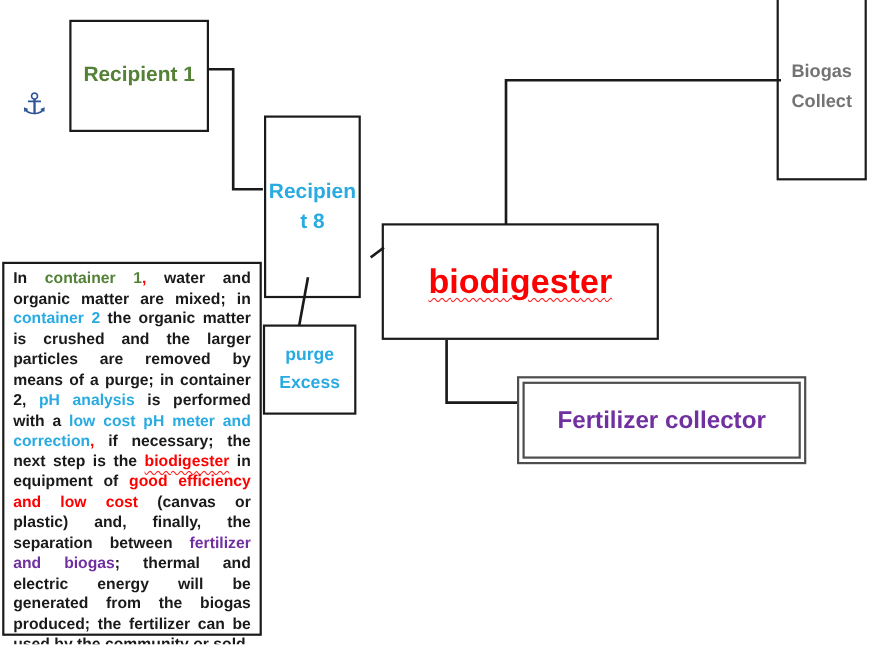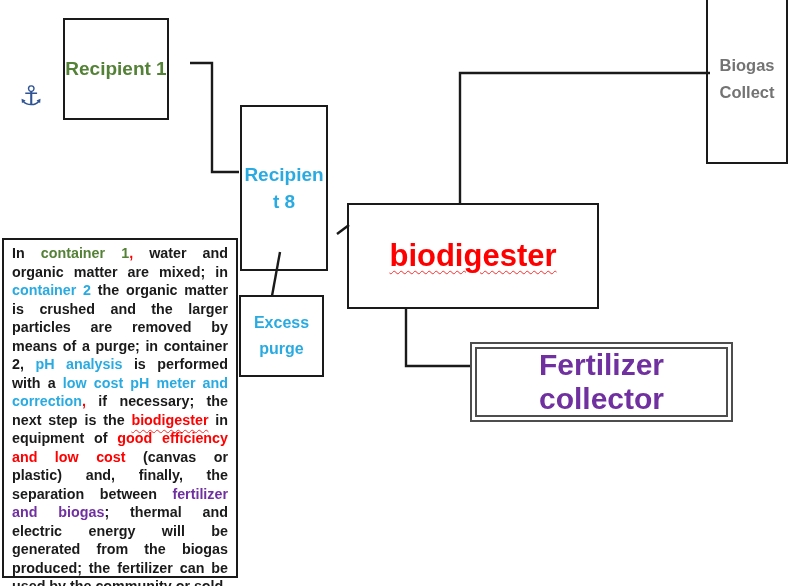--- a/index.html
+++ b/index.html
@@ -23,38 +23,38 @@
     align-items: center;
     justify-content: center;
     text-align: center;
     z-index: 2;
   }
   .box .label {
     font-weight: bold;
     width: 100%;
   }
 
-  #box-r1      { left: 63px;  top: 18px;  width: 106px; height: 102px; align-items: center; }
+  #box-r1      { left: 63px;  top: 18px;  width: 127px; height: 102px; align-items: center; }
   #box-r1 .label { font-size: 19px; }
 
   #box-r2      { left: 240px; top: 105px; width: 88px;  height: 166px; align-items: center; }
   #box-r2 .label { font-size: 19px; line-height: 27px; }
 
   #box-excess  { left: 239px; top: 295px; width: 85px;  height: 82px; }
   #box-excess .label { font-size: 16px; line-height: 26px; }
 
   #box-bio     { left: 347px; top: 203px; width: 252px; height: 106px; }
   #box-bio .label { font-size: 31px; }
 
   #box-biogas  { left: 706px; top: -6px;  width: 82px;  height: 170px; }
   #box-biogas .label { font-size: 16.5px; line-height: 27px; }
 
   #box-fert    { left: 470px; top: 342px; width: 263px; height: 80px;
                  border: 7px double #4d4d4d; }
-  #box-fert .label { font-size: 30px; }
+  #box-fert .label { font-size: 22px; }
 
   .wavy {
     text-decoration: underline wavy #ff2a2a;
     text-decoration-thickness: 1px;
     text-underline-offset: 4px;
   }
 
   
   .anchor {
     position: absolute;
@@ -113,22 +113,22 @@
 
   <div class="box" id="box-r2">
     <div class="label" style="color: rgb(41, 171, 226);">
       <div>Recipien</div>
       <div>t 8</div>
     </div>
   </div>
 
   <div class="box" id="box-excess">
     <div class="label" style="color: rgb(41, 171, 226);">
+      <div>purge</div>
       <div>Excess</div>
-      <div>purge</div>
     </div>
   </div>
 
   <div class="box" id="box-bio">
     <div class="label wavy" style="color: rgb(255, 0, 0);">biodigester</div>
   </div>
 
   <div class="box" id="box-biogas">
     <div class="label" style="color: #737373;">
       <div>Biogas</div>

